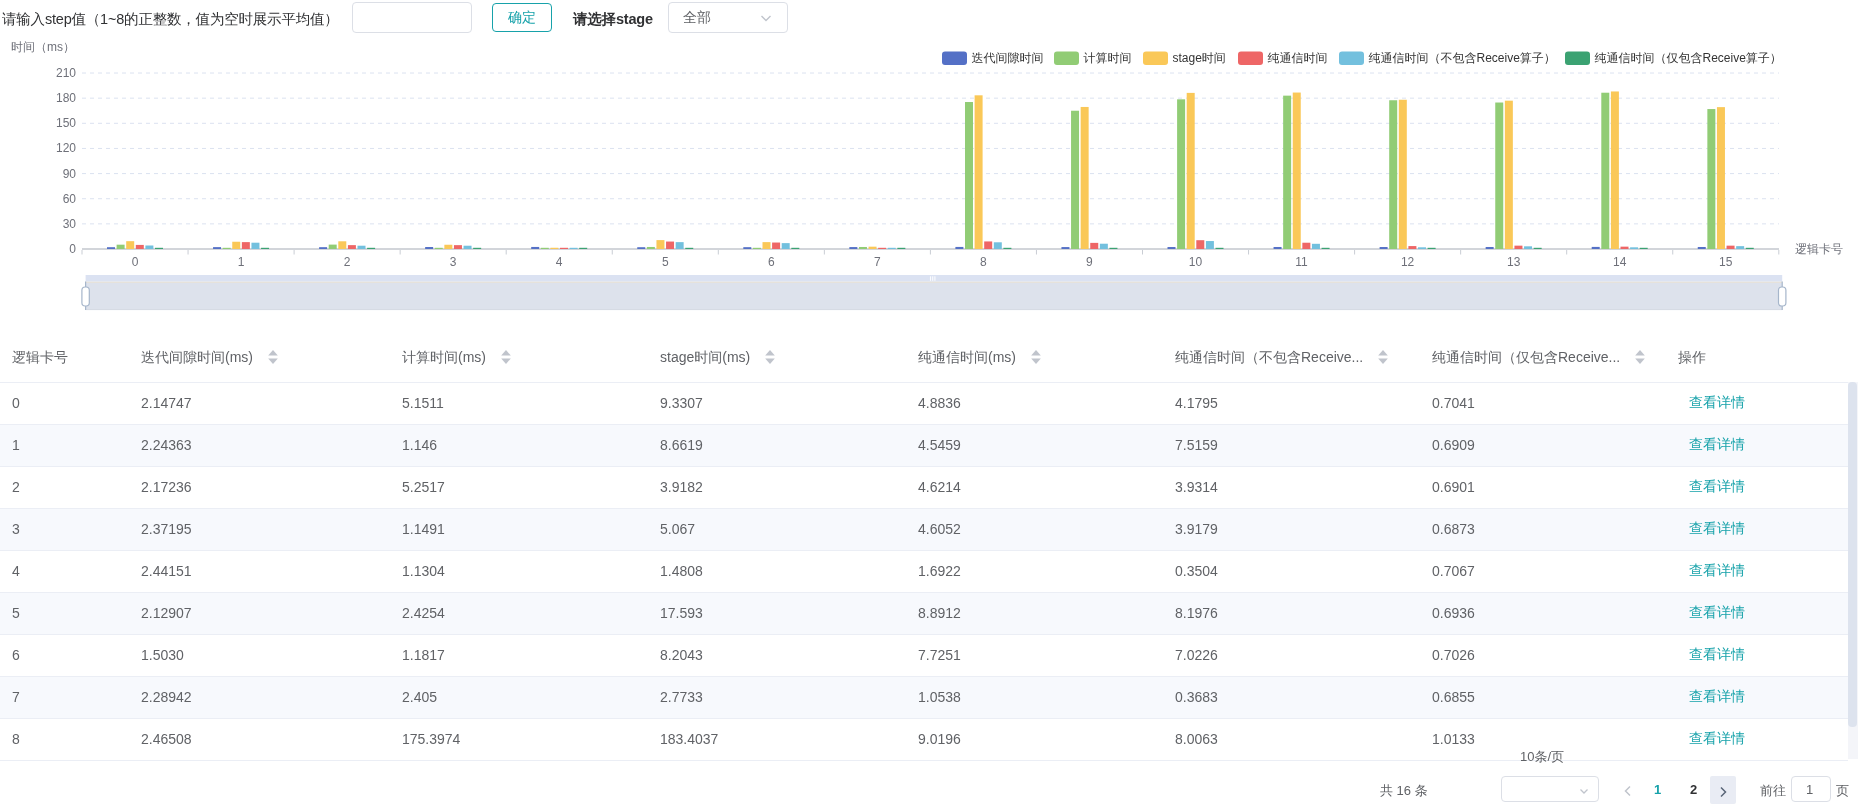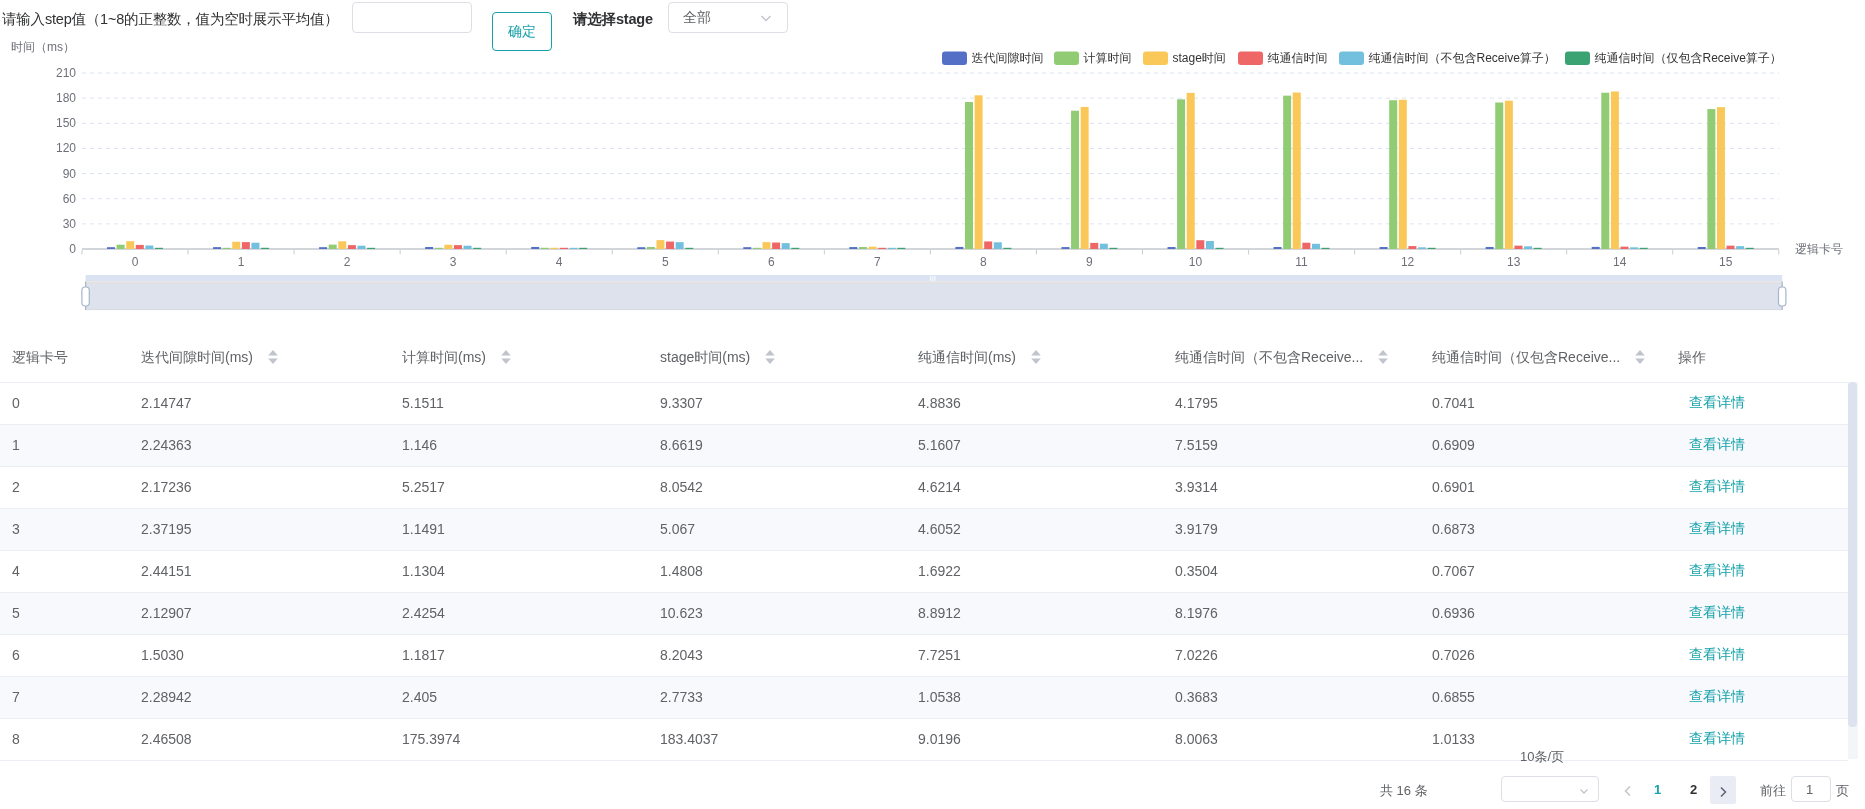--- a/index.html
+++ b/index.html
@@ -18,21 +18,21 @@
   border-bottom:1px solid #ebeef5; white-space:nowrap; overflow:hidden; }
 td { height:42px; padding-left:12px; border-bottom:1px solid #ebeef5; white-space:nowrap; }
 tr.stripe td { background:#f7f9fd; }
 .caret { vertical-align:-2px; margin-left:15px; }
 .lnk { color:#17a2aa; margin-left:11px; }
 .pg { font-size:13px; color:#606266; }
 </style></head>
 <body>
 <div class="abs lbl" style="left:2px;top:10px;">请输入step值（1~8的正整数，值为空时展示平均值）</div>
 <div class="abs inp" style="left:352px;top:2px;width:120px;height:31px;"></div>
-<div class="abs btn" style="left:492px;top:12px;width:60px;height:39px;">确定</div>
+<div class="abs btn" style="left:492px;top:3px;width:60px;height:29px;">确定</div>
 <div class="abs lbl" style="left:573px;top:10px;font-weight:bold;">请选择stage</div>
 <div class="abs inp" style="left:668px;top:2px;width:120px;height:31px;"></div>
 <div class="abs" style="left:683px;top:9px;font-size:14px;color:#606266;">全部</div>
 <div class="abs" style="left:758px;top:10px;"><svg width="16" height="16" viewBox="0 0 16 16">
       <polyline points="3.5,6 8,10.5 12.5,6" fill="none" stroke="#c0c4cc" stroke-width="1.4"></polyline>
     </svg></div>
 
 <svg class="chart" width="1865" height="330" viewBox="0 0 1865 330">
 <text x="11" y="51" class="ax">时间（ms）</text>
 <rect x="942" y="51.5" width="25" height="13.5" rx="3" fill="#5470c6"></rect>
@@ -256,30 +256,30 @@
         <td>4.8836</td>
         <td>4.1795</td>
         <td>0.7041</td>
         <td><span class="lnk">查看详情</span></td>
       </tr>
 <tr class="stripe">
         <td>1</td>
         <td>2.24363</td>
         <td>1.146</td>
         <td>8.6619</td>
-        <td>5.1607</td>
+        <td>4.5459</td>
         <td>7.5159</td>
         <td>0.6909</td>
         <td><span class="lnk">查看详情</span></td>
       </tr>
 <tr>
         <td>2</td>
         <td>2.17236</td>
         <td>5.2517</td>
-        <td>8.0542</td>
+        <td>3.9182</td>
         <td>4.6214</td>
         <td>3.9314</td>
         <td>0.6901</td>
         <td><span class="lnk">查看详情</span></td>
       </tr>
 <tr class="stripe">
         <td>3</td>
         <td>2.37195</td>
         <td>1.1491</td>
         <td>5.067</td>
@@ -295,21 +295,21 @@
         <td>1.4808</td>
         <td>1.6922</td>
         <td>0.3504</td>
         <td>0.7067</td>
         <td><span class="lnk">查看详情</span></td>
       </tr>
 <tr class="stripe">
         <td>5</td>
         <td>2.12907</td>
         <td>2.4254</td>
-        <td>10.623</td>
+        <td>17.593</td>
         <td>8.8912</td>
         <td>8.1976</td>
         <td>0.6936</td>
         <td><span class="lnk">查看详情</span></td>
       </tr>
 <tr>
         <td>6</td>
         <td>1.5030</td>
         <td>1.1817</td>
         <td>8.2043</td>

